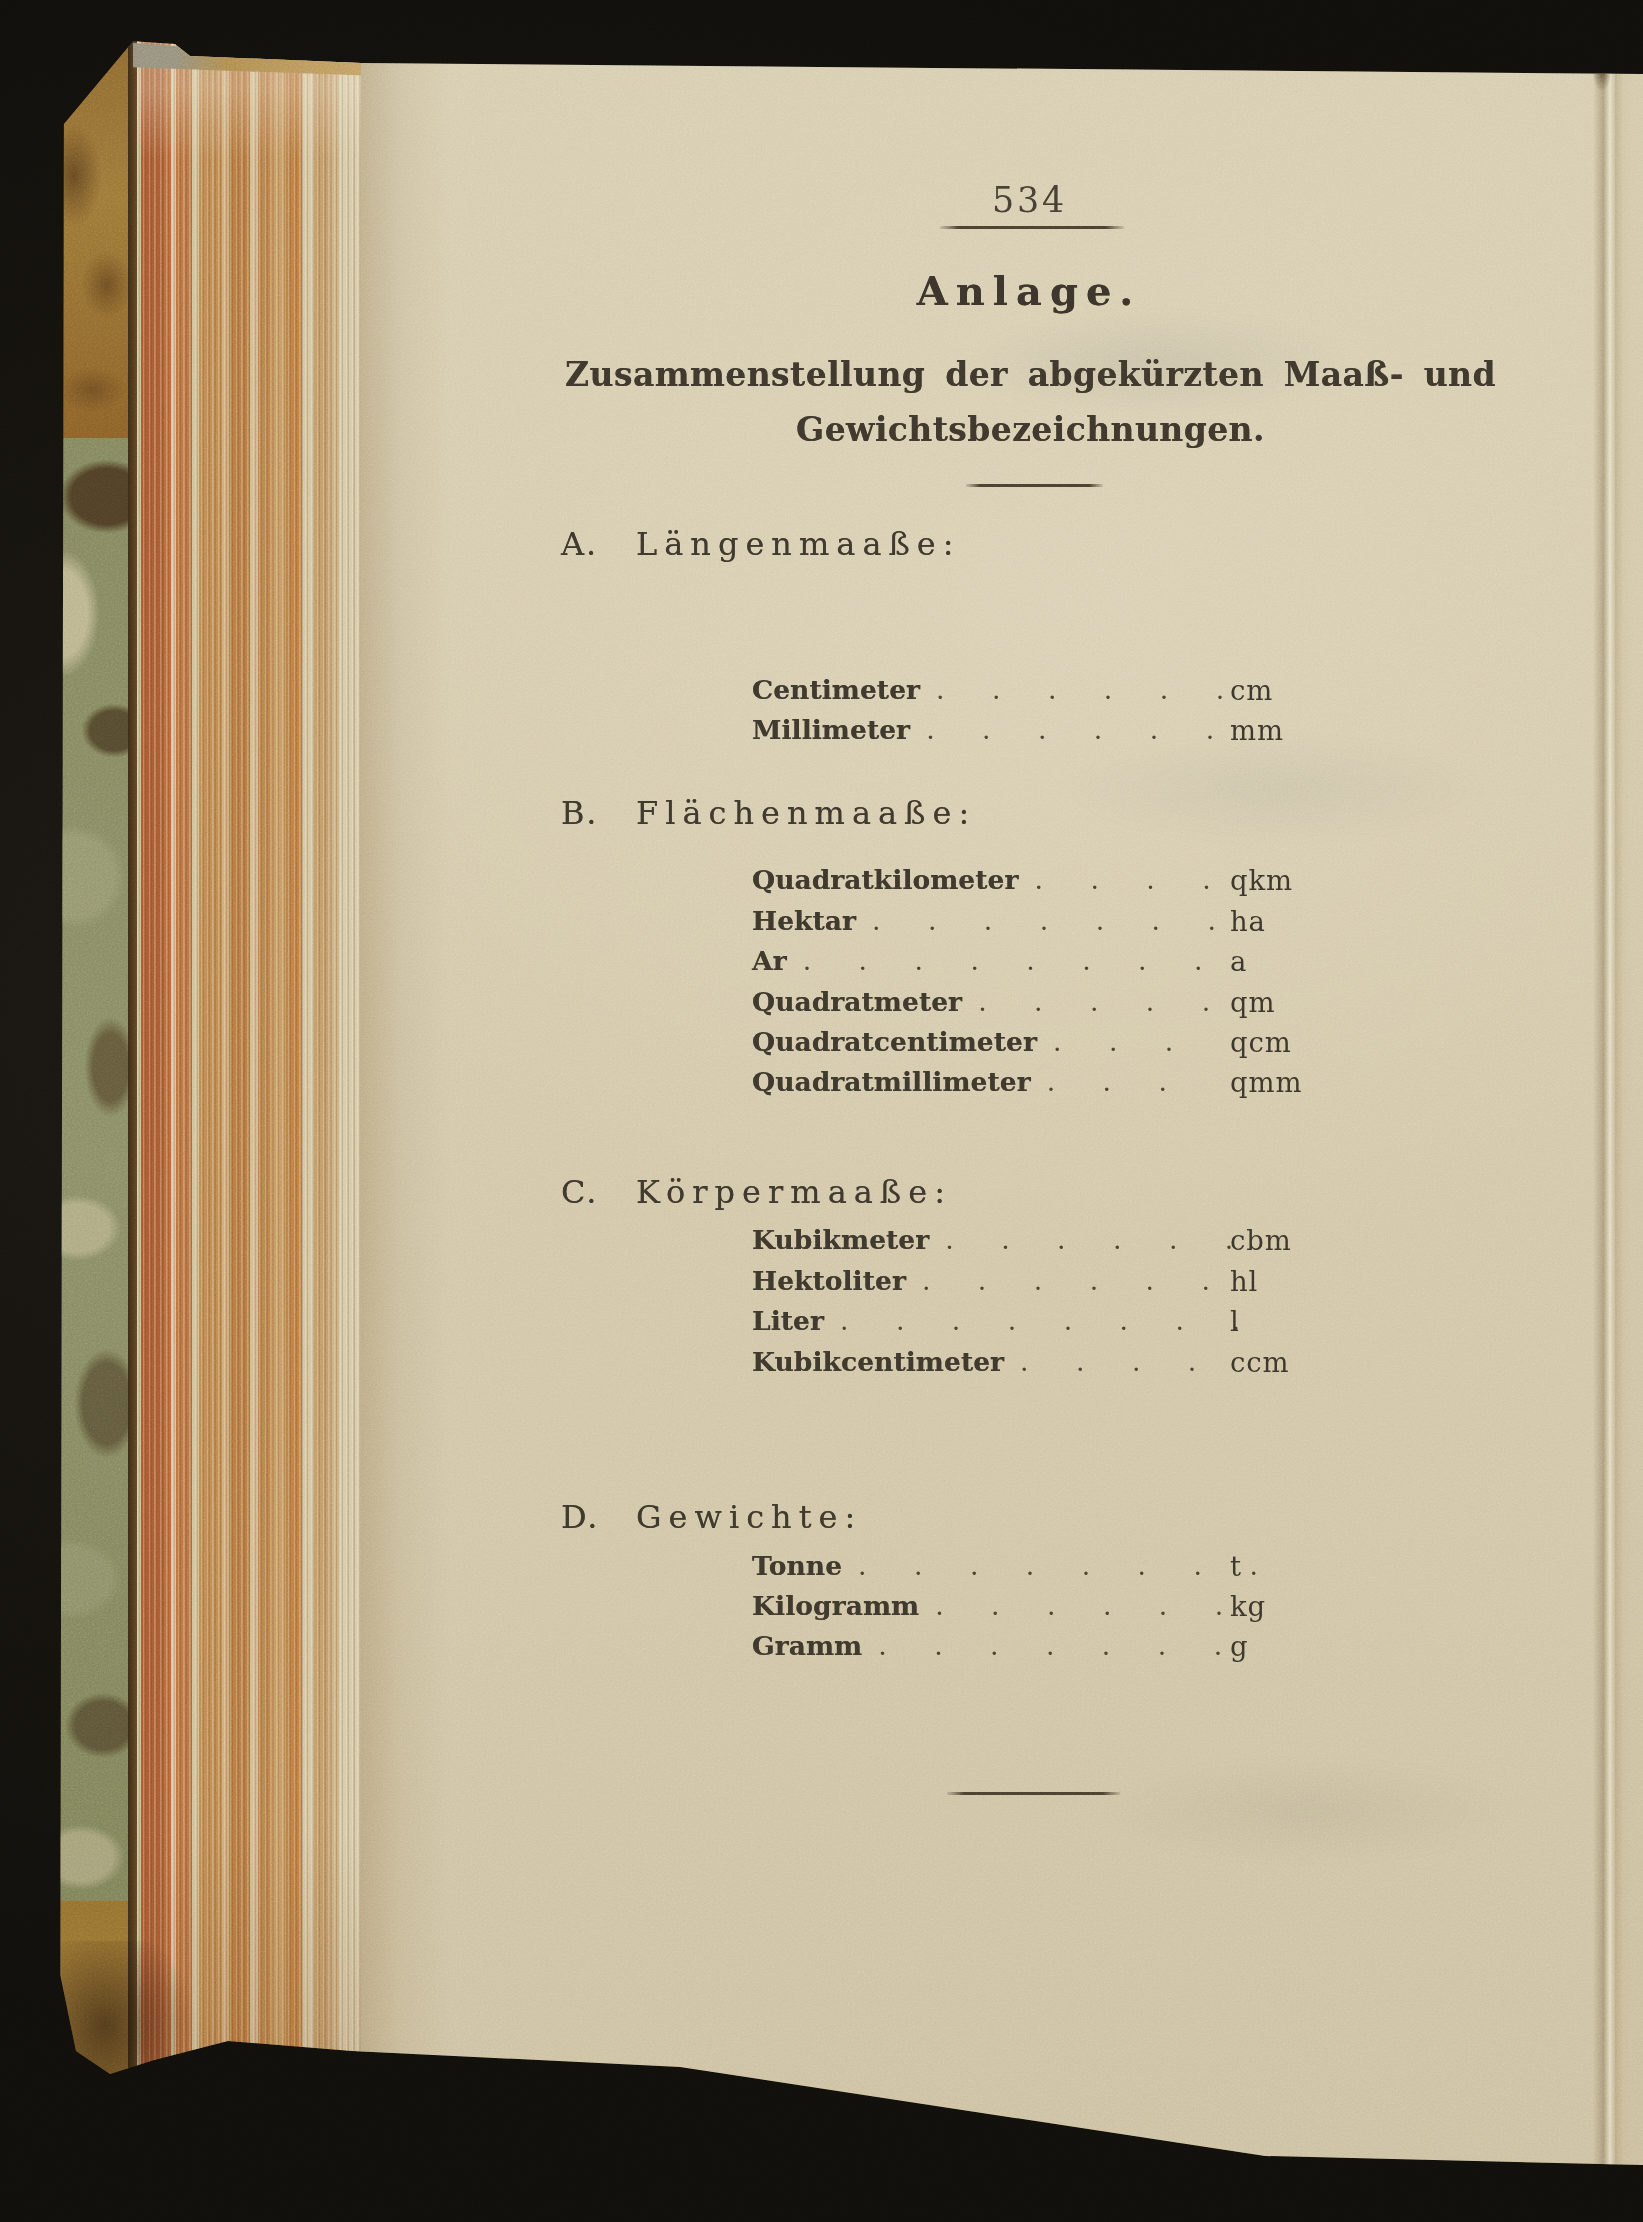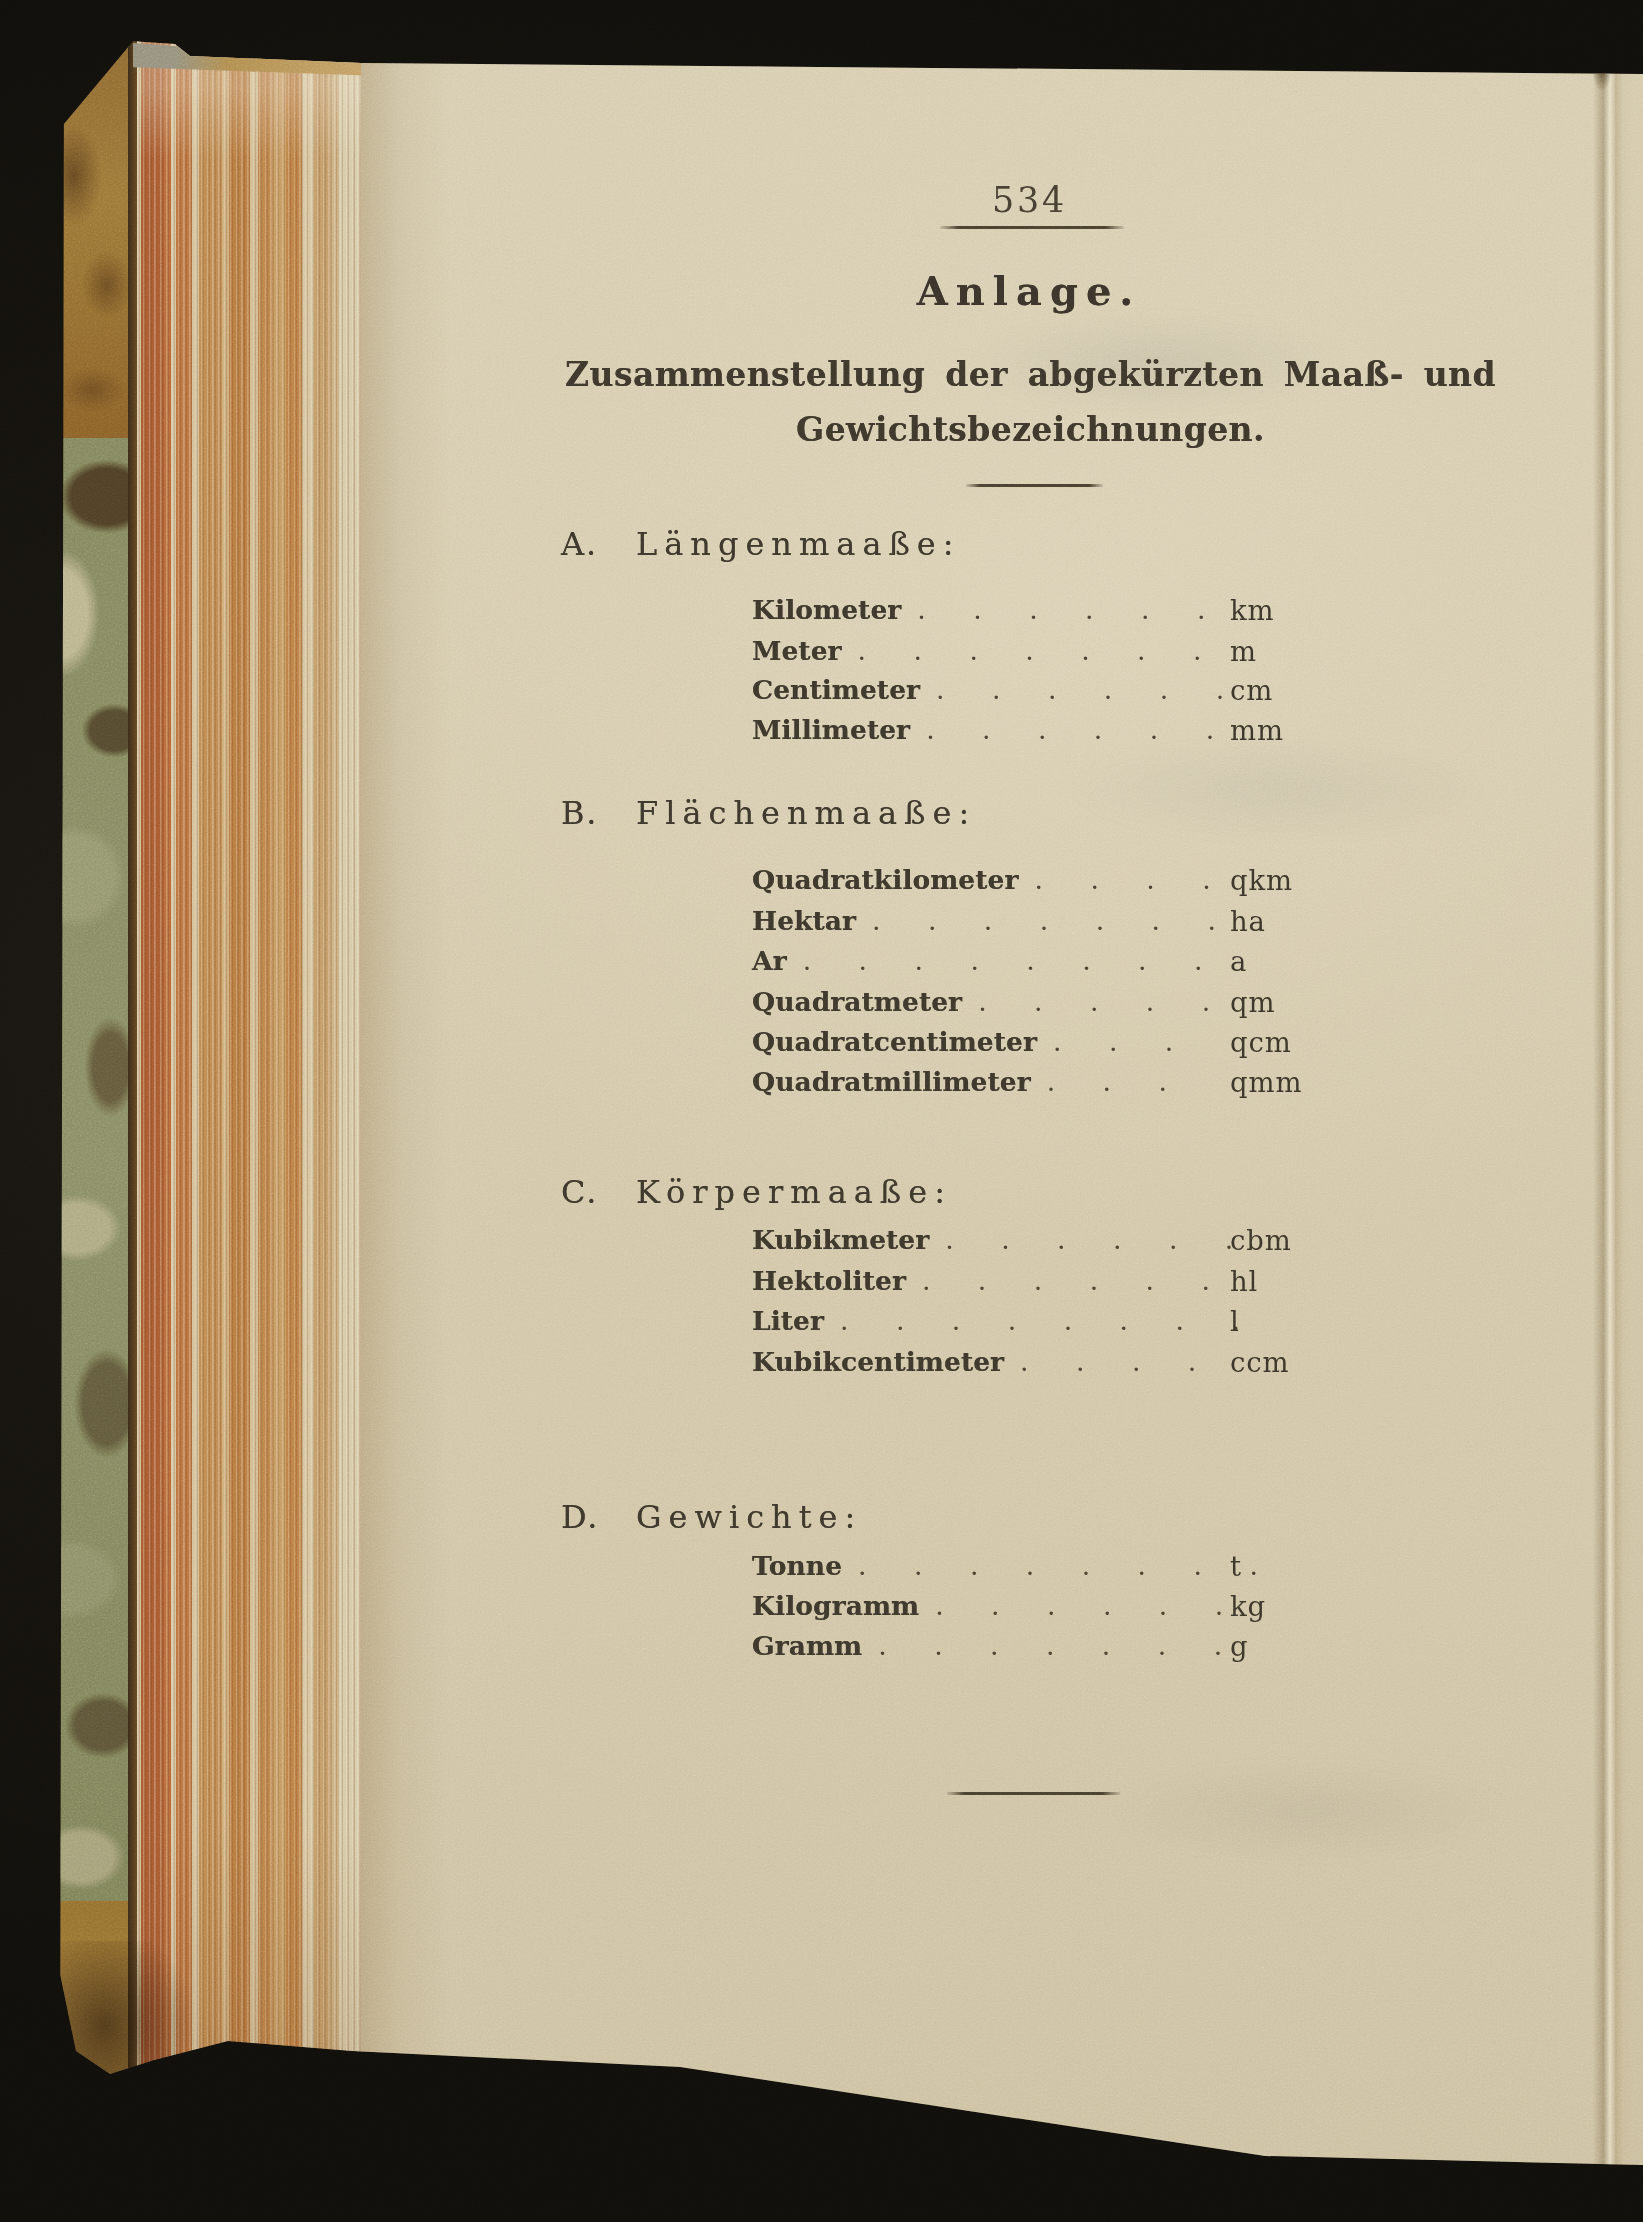--- a/index.html
+++ b/index.html
@@ -163,22 +163,20 @@
     <div class="rule rule1"></div>
 
     <div class="doc-title">Anlage.</div>
     <div class="subtitle sub1">Zusammenstellung der abgekürzten Maaß- und</div>
     <div class="subtitle sub2">Gewichtsbezeichnungen.</div>
     <div class="rule rule2"></div>
 
     <div class="sec" style="top:528px">
       <span class="sec-letter">A.</span><span class="sec-head">Längenmaaße:</span>
     </div>
-    <div class="row" style="top:597px"><span class="lbl">Kilometer</span><span class="dots">. . . . . .</span><span class="abbr">km</span></div>
-    <div class="row" style="top:638px"><span class="lbl">Meter</span><span class="dots">. . . . . . .</span><span class="abbr">m</span></div>
     <div class="row" style="top:677px"><span class="lbl">Centimeter</span><span class="dots">. . . . . .</span><span class="abbr">cm</span></div>
     <div class="row" style="top:717px"><span class="lbl">Millimeter</span><span class="dots">. . . . . .</span><span class="abbr">mm</span></div>
 
     <div class="sec" style="top:797px">
       <span class="sec-letter">B.</span><span class="sec-head">Flächenmaaße:</span>
     </div>
     <div class="row" style="top:867px"><span class="lbl">Quadratkilometer</span><span class="dots">. . . .</span><span class="abbr">qkm</span></div>
     <div class="row" style="top:908px"><span class="lbl">Hektar</span><span class="dots">. . . . . . .</span><span class="abbr">ha</span></div>
     <div class="row" style="top:948px"><span class="lbl">Ar</span><span class="dots">. . . . . . . .</span><span class="abbr">a</span></div>
     <div class="row" style="top:989px"><span class="lbl">Quadratmeter</span><span class="dots">. . . . .</span><span class="abbr">qm</span></div>

